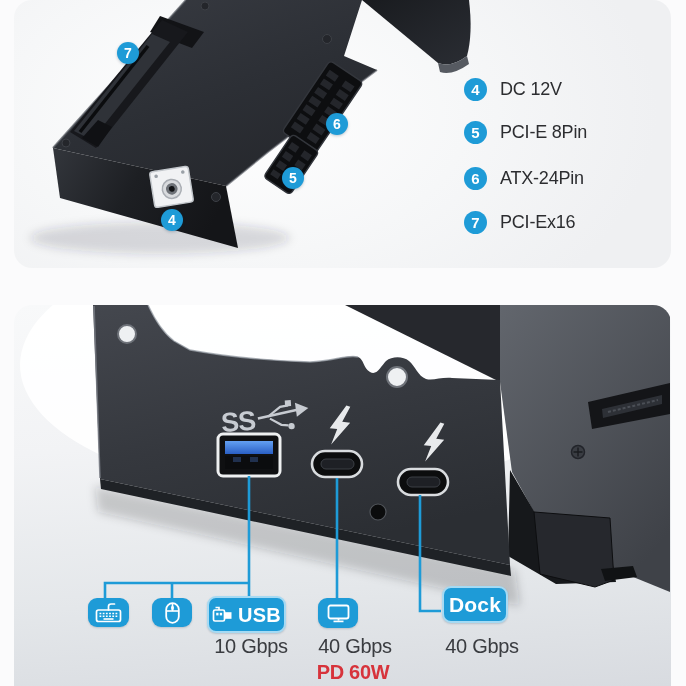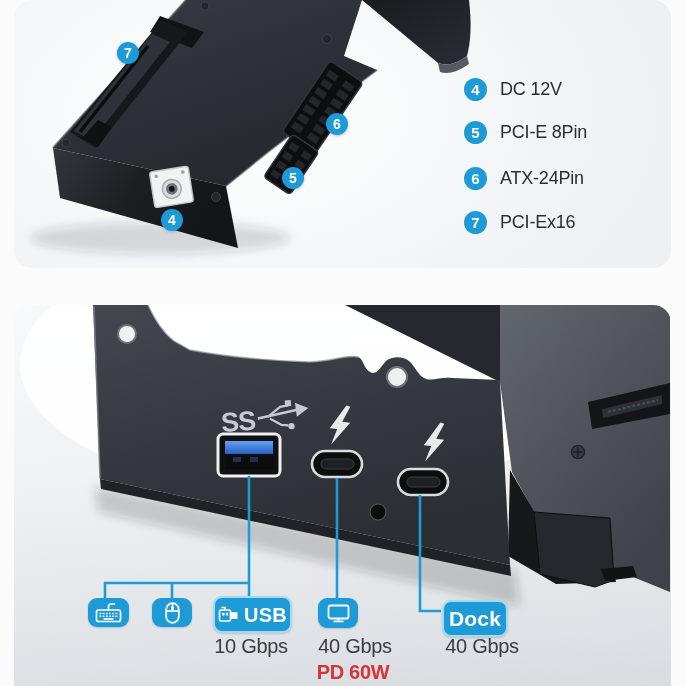--- a/index.html
+++ b/index.html
@@ -255,40 +255,40 @@
 
   <div class="conn-badge" style="left:138px;top:293px;width:40px;height:29px">
     <svg width="15" height="22" viewBox="0 0 15 22">
       <rect x="1.2" y="1.2" width="12.6" height="19.6" rx="6.3" stroke="#fff" stroke-width="1.8" fill="none"></rect>
       <line x1="7.5" y1="1.2" x2="7.5" y2="9" stroke="#fff" stroke-width="1.6"></line>
       <line x1="1.2" y1="9" x2="13.8" y2="9" stroke="#fff" stroke-width="1.6"></line>
       <rect x="6.2" y="4" width="2.6" height="4" rx="1.3" fill="#fff"></rect>
     </svg>
   </div>
 
-  <div class="conn-badge bordered" style="left:199px;top:291px;width:75px;height:33px">
+  <div class="conn-badge bordered" style="left:193px;top:291px;width:75px;height:33px">
     <svg width="21" height="17" viewBox="0 0 21 17">
       <path d="M7,4 V1.5 H3.5" stroke="#fff" stroke-width="1.6" fill="none"></path>
       <rect x="1.5" y="4" width="11" height="11" rx="1.5" stroke="#fff" stroke-width="1.7" fill="none"></rect>
       <rect x="4.2" y="6.8" width="2.3" height="2.6" fill="#fff"></rect>
       <rect x="7.8" y="6.8" width="2.3" height="2.6" fill="#fff"></rect>
       <rect x="12.5" y="6.2" width="7" height="6.6" fill="#fff"></rect>
     </svg>
     <span class="badge-text">USB</span>
   </div>
 
   <div class="conn-badge" style="left:304px;top:293px;width:40px;height:30px">
     <svg width="23" height="19" viewBox="0 0 23 19">
       <rect x="1.5" y="1.5" width="20" height="13" rx="2" stroke="#fff" stroke-width="1.8" fill="none"></rect>
       <line x1="11.5" y1="14.5" x2="11.5" y2="16.6" stroke="#fff" stroke-width="1.7"></line>
       <line x1="6.5" y1="17.4" x2="16.5" y2="17.4" stroke="#fff" stroke-width="1.7"></line>
     </svg>
   </div>
 
-  <div class="conn-badge bordered" style="left:428px;top:295px;width:62px;height:33px">
+  <div class="conn-badge bordered" style="left:428px;top:281px;width:62px;height:33px">
     <span class="badge-text" style="font-size:21px">Dock</span>
   </div>
 
   <div class="speed-label" style="left:237px;top:330px">10 Gbps</div>
   <div class="speed-label" style="left:341px;top:330px">40 Gbps</div>
   <div class="speed-label pd-label" style="left:339px;top:356px">PD 60W</div>
   <div class="speed-label" style="left:468px;top:330px">40 Gbps</div>
 </div>
 
 </body></html>

